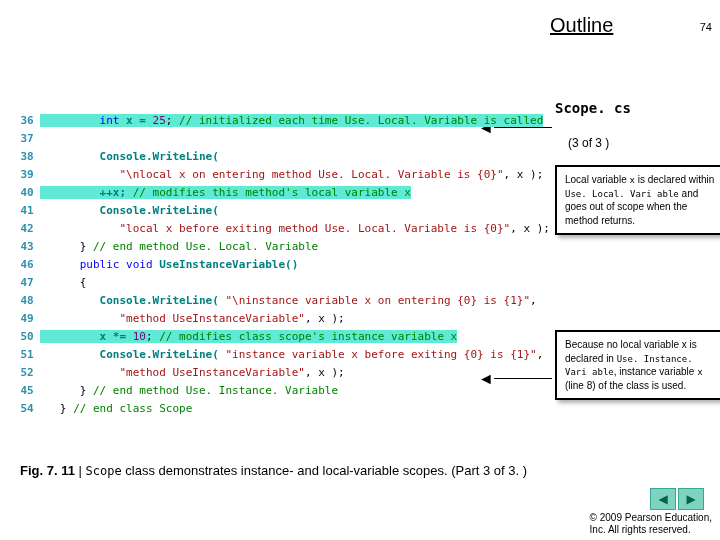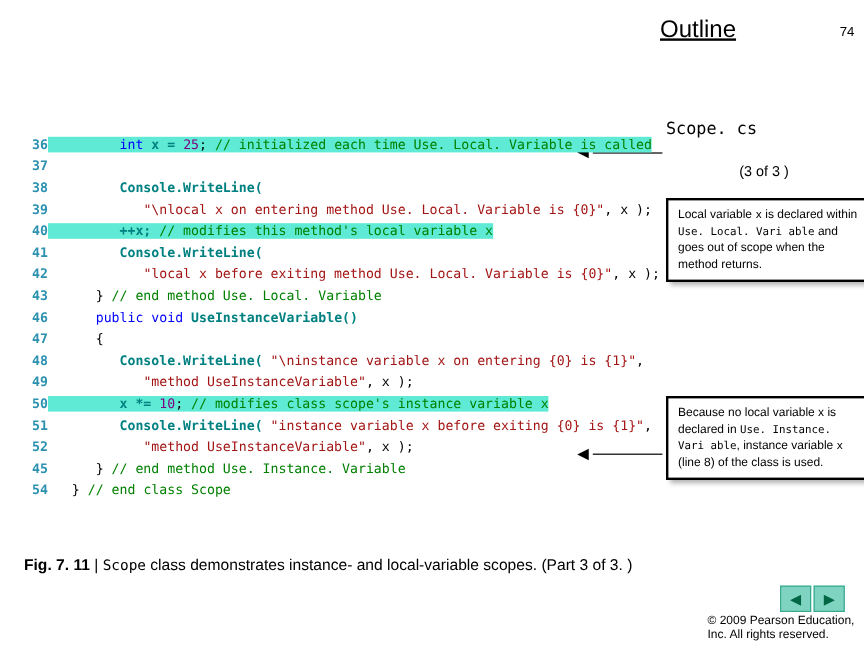--- a/index.html
+++ b/index.html
@@ -36,21 +36,21 @@
   .code-line {
     display: flex;
     font-family: "Lucida Console", Consolas, monospace;
     font-size: 11px;
     line-height: 18px;
     white-space: pre;
   }
   .ln {
     width: 26px;
     color: #2b91af;
-    text-align: right;
+    text-align: center;
     flex-shrink: 0;
     font-weight: bold;
   }
   .code {
     flex: 1;
   }
   .kw { color: #0000ff; }
   .id { color: #008080; font-weight: bold; }
   .num { color: #800080; }
   .str { color: #a31515; }
@@ -77,26 +77,26 @@
   .arrow-line2 {
     position:absolute;
     top:378px; left:494px; width:58px; height:1px; background:#000;
   }
   .side-title {
     position: absolute;
     top: 100px;
     left: 555px;
     font-family: "Lucida Console", monospace;
     font-size: 14px;
-    font-weight: normal;
+    font-weight: bold;
   }
   .side-count {
     position: absolute;
     top: 136px;
-    left: 616px;
+    left: 568px;
     font-size: 12px;
   }
   .callout {
     position: absolute;
     border: 2px solid #000;
     background: white;
     padding: 6px 8px;
     font-size: 10px;
     line-height: 1.35;
     box-shadow: 3px 3px 4px rgba(0,0,0,0.3);

